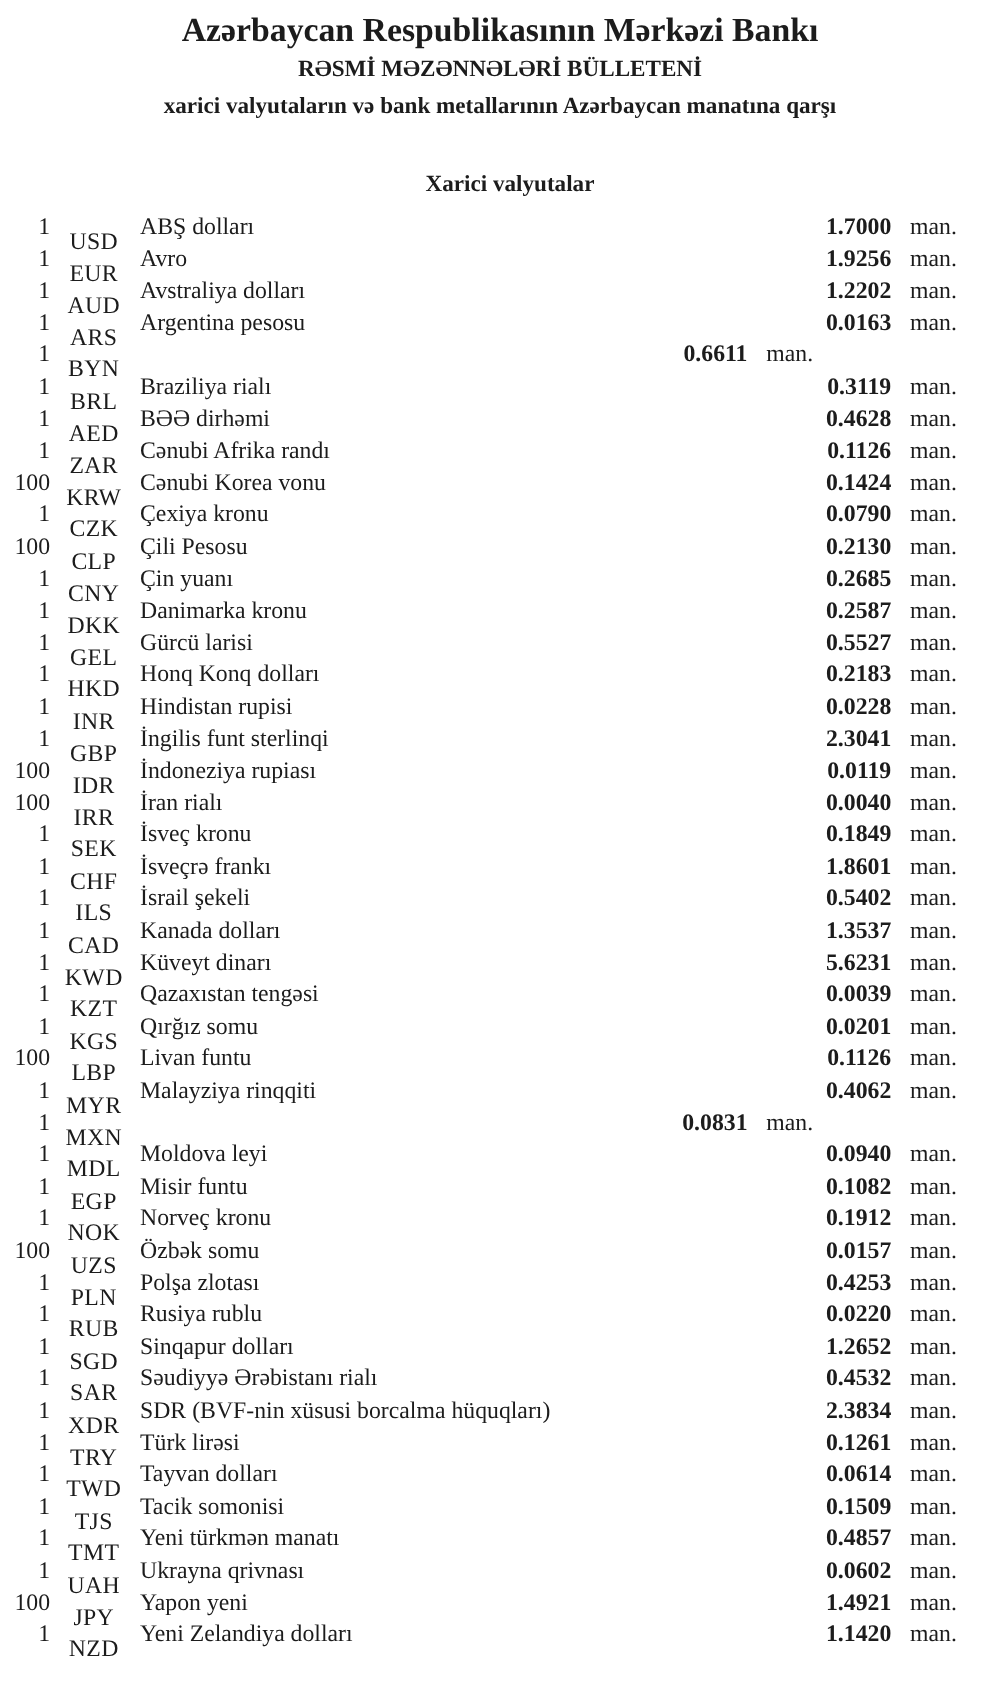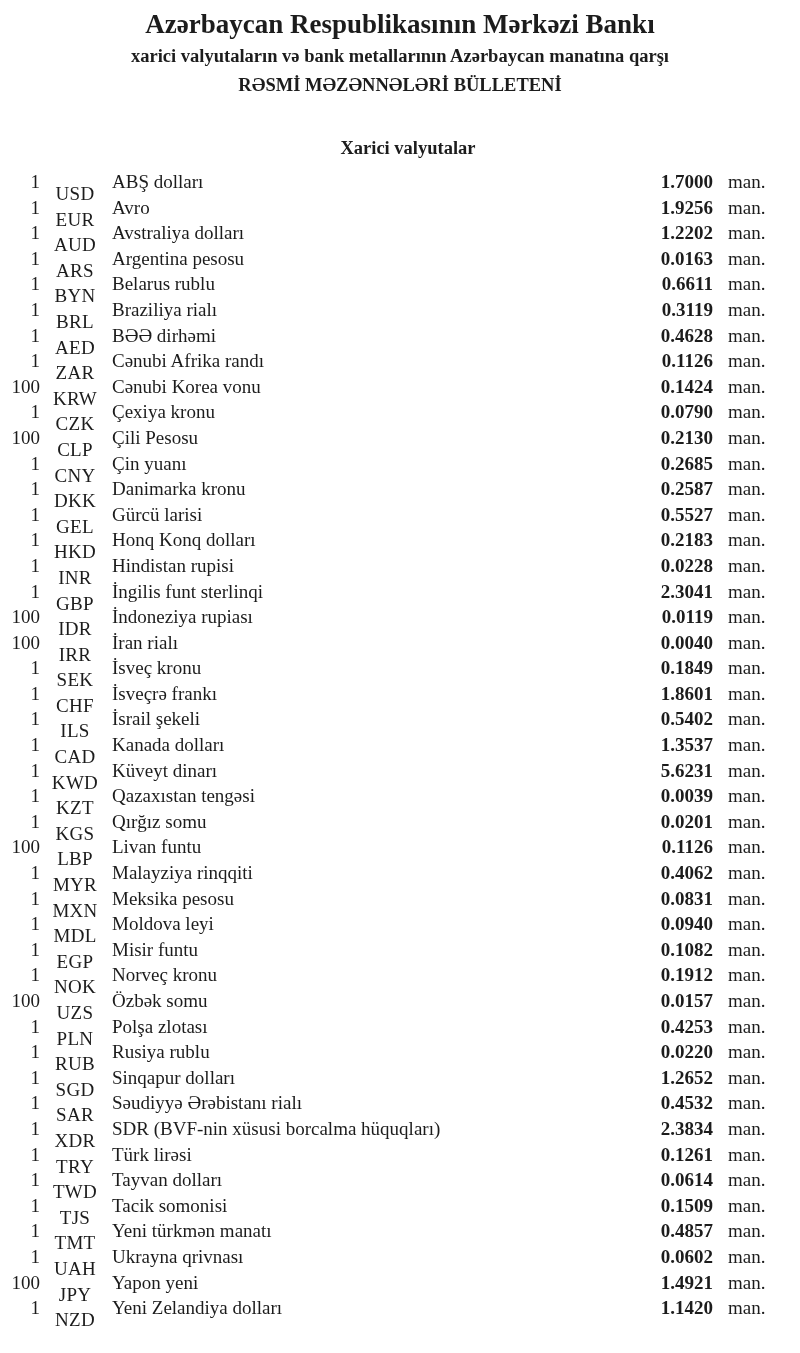--- a/index.html
+++ b/index.html
@@ -71,23 +71,23 @@
   }
 </style>
 </head>
 <body>
 
 <div class="page">
 
   <h1 class="doc-title">Azərbaycan Respublikasının Mərkəzi Bankı</h1>
 
 
+  <p class="doc-line">RƏSMİ MƏZƏNNƏLƏRİ BÜLLETENİ</p>
+
   <p class="doc-line">xarici valyutaların və bank metallarının Azərbaycan manatına qarşı</p>
-
-  <p class="doc-line">RƏSMİ MƏZƏNNƏLƏRİ BÜLLETENİ</p>
 
   <h2 class="section-title">Xarici valyutalar</h2>
 
   <div class="rates">
   <div class="rate-row">
     <span class="cell-qty">1</span>
     <span class="cell-code">USD</span>
     <span class="cell-name">ABŞ dolları</span>
     <span class="cell-rate">1.7000</span>
     <span class="cell-unit">man.</span>
@@ -113,21 +113,20 @@
     <span class="cell-qty">1</span>
     <span class="cell-code">ARS</span>
     <span class="cell-name">Argentina pesosu</span>
     <span class="cell-rate">0.0163</span>
     <span class="cell-unit">man.</span>
   </div>
 
   <div class="rate-row">
     <span class="cell-qty">1</span>
     <span class="cell-code">BYN</span>
-    <span class="cell-name">Belarus rublu</span>
     <span class="cell-rate">0.6611</span>
     <span class="cell-unit">man.</span>
   </div>
 
   <div class="rate-row">
     <span class="cell-qty">1</span>
     <span class="cell-code">BRL</span>
     <span class="cell-name">Braziliya rialı</span>
     <span class="cell-rate">0.3119</span>
     <span class="cell-unit">man.</span>
@@ -305,21 +304,20 @@
     <span class="cell-qty">1</span>
     <span class="cell-code">MYR</span>
     <span class="cell-name">Malayziya rinqqiti</span>
     <span class="cell-rate">0.4062</span>
     <span class="cell-unit">man.</span>
   </div>
 
   <div class="rate-row">
     <span class="cell-qty">1</span>
     <span class="cell-code">MXN</span>
-    <span class="cell-name">Meksika pesosu</span>
     <span class="cell-rate">0.0831</span>
     <span class="cell-unit">man.</span>
   </div>
 
   <div class="rate-row">
     <span class="cell-qty">1</span>
     <span class="cell-code">MDL</span>
     <span class="cell-name">Moldova leyi</span>
     <span class="cell-rate">0.0940</span>
     <span class="cell-unit">man.</span>

